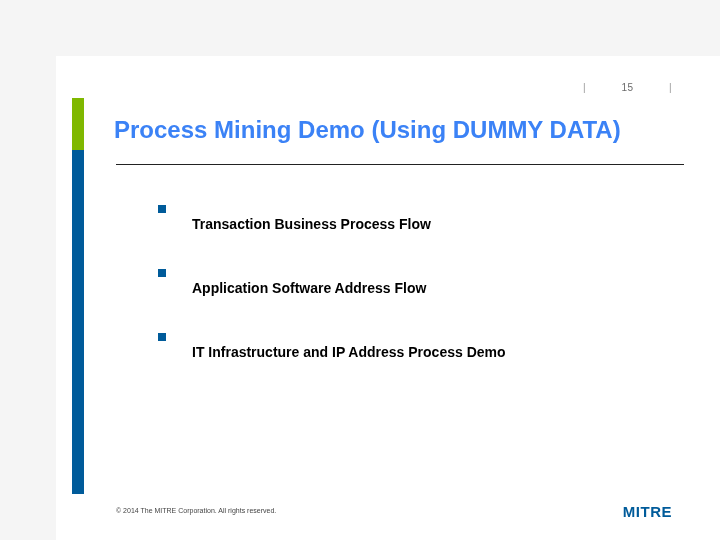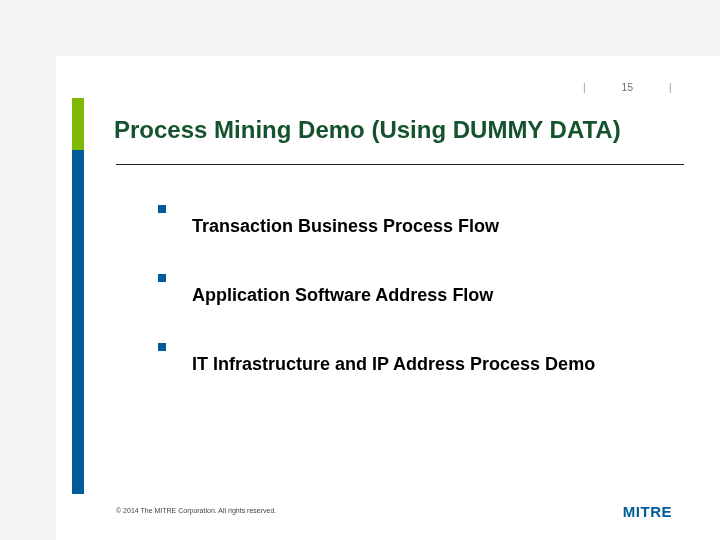--- a/index.html
+++ b/index.html
@@ -44,21 +44,21 @@
       letter-spacing: 0.5px;
     }
     .page-number .bar { color: #9a9a9a; }
     .title {
       position: absolute;
       top: 44px;
       left: 42px;
       right: 30px;
       font-size: 24px;
       font-weight: bold;
-      color: #14532d;
+      color: #3b82f6;
       line-height: 1.2;
     }
     .hr {
       position: absolute;
       top: 92px;
       left: 44px;
       right: 28px;
       height: 1px;
       background: #222;
     }
@@ -75,21 +75,21 @@
     }
     .bullet-marker {
       width: 8px;
       height: 8px;
       background: #005b9a;
       margin-top: 5px;
       margin-right: 10px;
       flex-shrink: 0;
     }
     .bullet-text {
-      font-size: 18px;
+      font-size: 14px;
       font-weight: bold;
       color: #000;
     }
     .footer-copyright {
       position: absolute;
       bottom: 18px;
       left: 44px;
       font-size: 7px;
       color: #444;
     }

